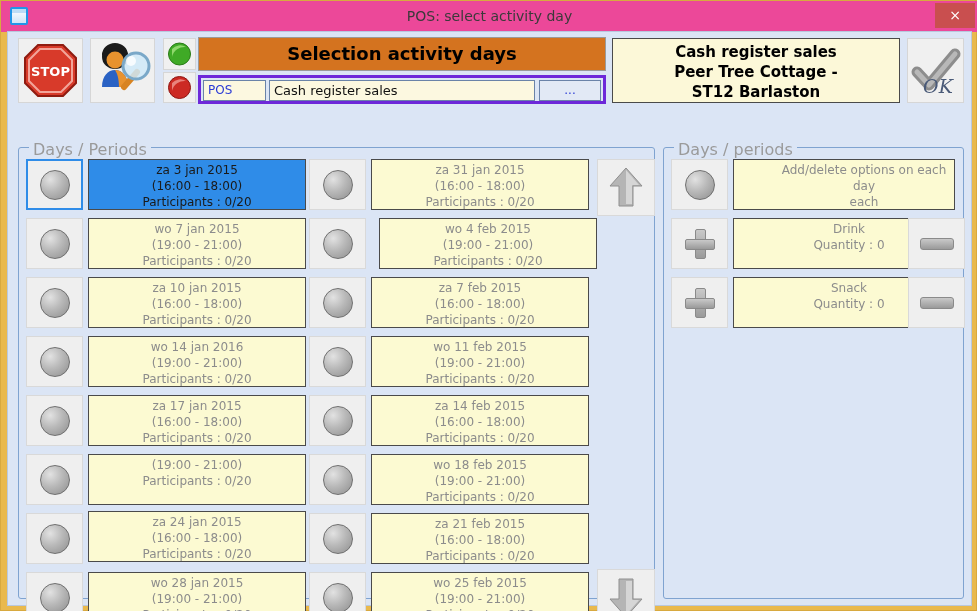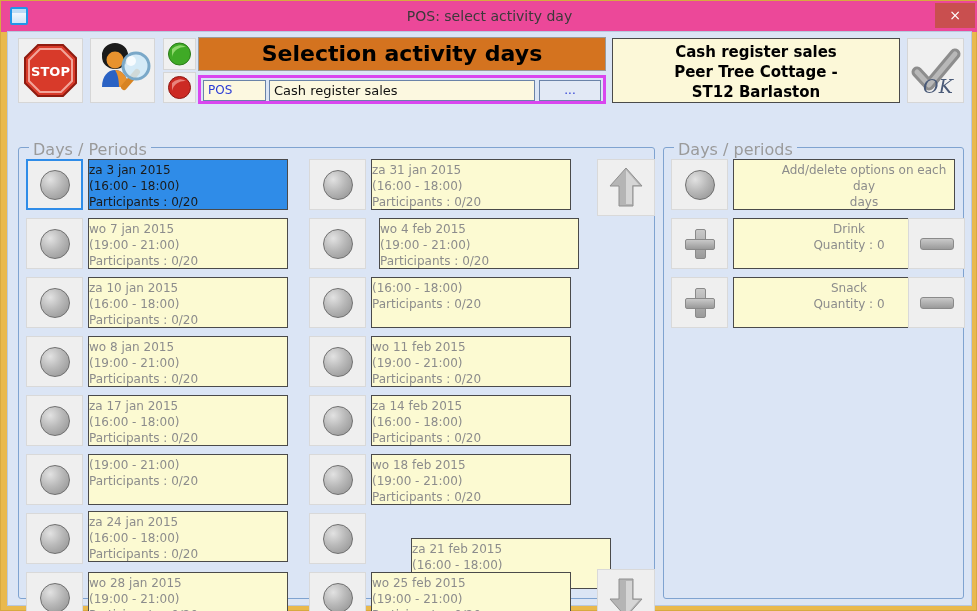--- a/index.html
+++ b/index.html
@@ -52,27 +52,27 @@
   }
   .btn-stop{left:10px;top:6px;width:65px;height:65px;}
   .btn-user{left:82px;top:6px;width:65px;height:65px;}
   .btn-green{left:155px;top:6px;width:33px;height:32px;}
   .btn-red{left:155px;top:40px;width:33px;height:31px;}
   .btn-ok{left:899px;top:6px;width:57px;height:65px;}
 
   .banner{
     position:absolute;left:190px;top:5px;width:408px;height:34px;
     background:#d4731f;border:1px solid #9a9a9a;box-sizing:border-box;
-    color:#000;font-weight:bold;font-size:22px;
+    color:#000;font-weight:bold;font-size:18px;
     text-align:center;line-height:32px;
     font-family:"DejaVu Sans","Liberation Sans",sans-serif;
   }
   .field-wrap{
     position:absolute;left:190px;top:43px;width:408px;height:29px;
-    border:3px solid #d946ef;box-sizing:border-box;background:#dbe5f5;
+    border:3px solid #6d28d9;box-sizing:border-box;background:#dbe5f5;
   }
   .pos-label{
     position:absolute;left:2px;top:2px;width:63px;height:21px;
     background:#fcf8e0;border:1px solid #6a83a8;box-sizing:border-box;
     color:#2b3bd6;font-size:12px;line-height:19px;padding-left:4px;
   }
   .pos-value{
     position:absolute;left:68px;top:2px;width:266px;height:21px;
     background:#fcf8e0;border:1px solid #6a83a8;box-sizing:border-box;
     color:#111;font-size:13px;line-height:19px;padding-left:4px;
@@ -105,23 +105,23 @@
     background:#efefef;border:1px solid #d9d9d9;box-sizing:border-box;cursor:pointer;
   }
   .radio-cell.sel{border:2px solid #2f8ce8;}
   .ball{
     position:absolute;left:50%;top:50%;width:30px;height:30px;
     margin-left:-15px;margin-top:-15px;border-radius:50%;
     background:radial-gradient(circle at 33% 30%,#e2e2e2 0%,#b9b9b9 45%,#8e8e8e 100%);
     border:1px solid #707070;box-sizing:border-box;
   }
   .day-cell{
-    position:absolute;width:200px;height:51px;
+    position:absolute;width:218px;height:51px;
     background:#fcfad2;border:1px solid #4a4a4a;box-sizing:border-box;
-    color:#8c8c8c;font-size:12px;text-align:left;line-height:16px;
+    color:#8c8c8c;font-size:12px;text-align:center;line-height:16px;
     padding-top:2px;cursor:pointer;
   }
   .day-cell.sel{background:#2f8ce8;color:#1a1a1a;border:1px solid #4a4a4a;}
   .day-cell .ln{display:block;}
   
   .arrow-btn{
     position:absolute;width:58px;height:57px;
     background:#efefef;border:1px solid #d9d9d9;box-sizing:border-box;cursor:pointer;
   }
   
@@ -249,21 +249,21 @@
         </div>
         <div class="day-cell" style="left: 80px; top: 245px;">
           <span class="ln">za 10 jan 2015</span>
           <span class="ln">(16:00 - 18:00)</span>
           <span class="ln">Participants : 0/20</span>
         </div>
         <div class="radio-cell" style="left: 18px; top: 304px;">
           <div class="ball"></div>
         </div>
         <div class="day-cell" style="left: 80px; top: 304px;">
-          <span class="ln">wo 8 jan 2015</span>
+          <span class="ln">wo 14 jan 2016</span>
           <span class="ln">(19:00 - 21:00)</span>
           <span class="ln">Participants : 0/20</span>
         </div>
         <div class="radio-cell" style="left: 18px; top: 363px;">
           <div class="ball"></div>
         </div>
         <div class="day-cell" style="left: 80px; top: 363px;">
           <span class="ln">za 17 jan 2015</span>
           <span class="ln">(16:00 - 18:00)</span>
           <span class="ln">Participants : 0/20</span>
@@ -306,20 +306,21 @@
         </div>
         <div class="day-cell" style="left: 363px; top: 186px; margin-left: 8px;">
           <span class="ln">wo 4 feb 2015</span>
           <span class="ln">(19:00 - 21:00)</span>
           <span class="ln">Participants : 0/20</span>
         </div>
         <div class="radio-cell" style="left: 301px; top: 245px;">
           <div class="ball"></div>
         </div>
         <div class="day-cell" style="left: 363px; top: 245px;">
+          <span class="ln">za 7 feb 2015</span>
           <span class="ln">(16:00 - 18:00)</span>
           <span class="ln">Participants : 0/20</span>
         </div>
         <div class="radio-cell" style="left: 301px; top: 304px;">
           <div class="ball"></div>
         </div>
         <div class="day-cell" style="left: 363px; top: 304px;">
           <span class="ln">wo 11 feb 2015</span>
           <span class="ln">(19:00 - 21:00)</span>
           <span class="ln">Participants : 0/20</span>
@@ -336,21 +337,21 @@
           <div class="ball"></div>
         </div>
         <div class="day-cell" style="left: 363px; top: 422px;">
           <span class="ln">wo 18 feb 2015</span>
           <span class="ln">(19:00 - 21:00)</span>
           <span class="ln">Participants : 0/20</span>
         </div>
         <div class="radio-cell" style="left: 301px; top: 481px;">
           <div class="ball"></div>
         </div>
-        <div class="day-cell" style="left: 363px; top: 506px; margin-left: 40px;">
+        <div class="day-cell" style="left: 363px; top: 481px;">
           <span class="ln">za 21 feb 2015</span>
           <span class="ln">(16:00 - 18:00)</span>
           <span class="ln">Participants : 0/20</span>
         </div>
         <div class="radio-cell" style="left: 301px; top: 540px;">
           <div class="ball"></div>
         </div>
         <div class="day-cell" style="left: 363px; top: 540px;">
           <span class="ln">wo 25 feb 2015</span>
           <span class="ln">(19:00 - 21:00)</span>
@@ -373,21 +374,21 @@
 
     <div class="group group-right">
       <div class="group-title">Days / periods</div>
     </div>
 
     <div class="radio-cell" style="left:663px;top:127px;">
       <div class="ball"></div>
     </div>
     <div class="opt-cell wide" style="left:725px;top:127px;">
       <span class="ln">Add/delete options on each day</span>
-      <span class="ln">days</span>
+      <span class="ln">each</span>
     </div>
 
     <div id="right-options">
         <div class="plus-cell" style="left: 663px; top: 186px;">
           <div class="plus-glyph"></div>
         </div>
         <div class="opt-cell" style="left: 725px; top: 186px;">
           <span class="ln">Drink</span>
           <span class="ln">Quantity : 0</span>
         </div>

